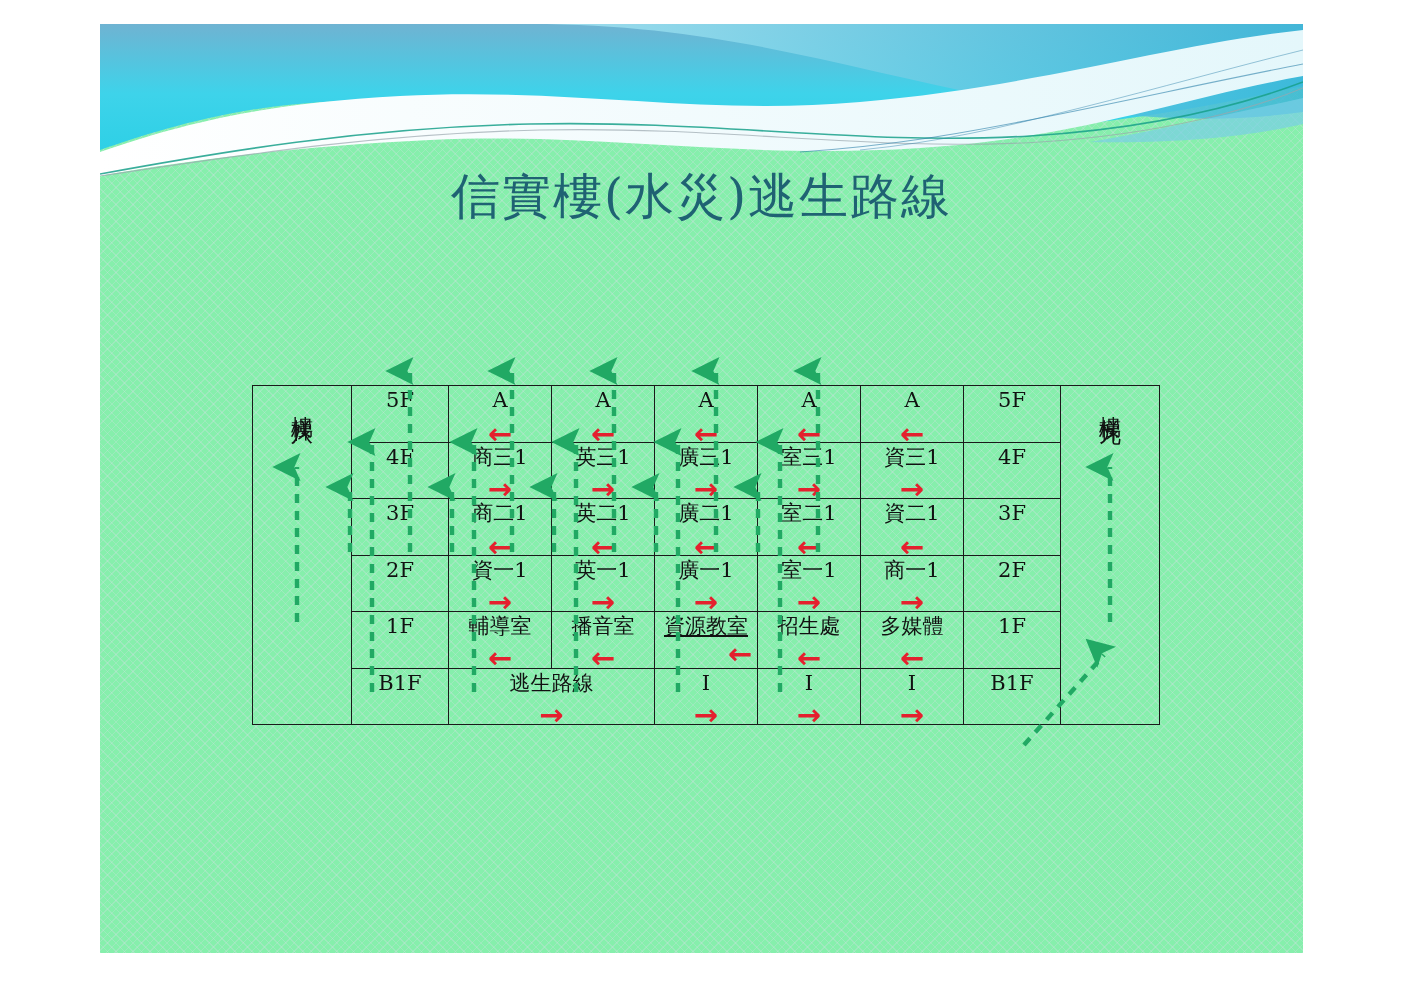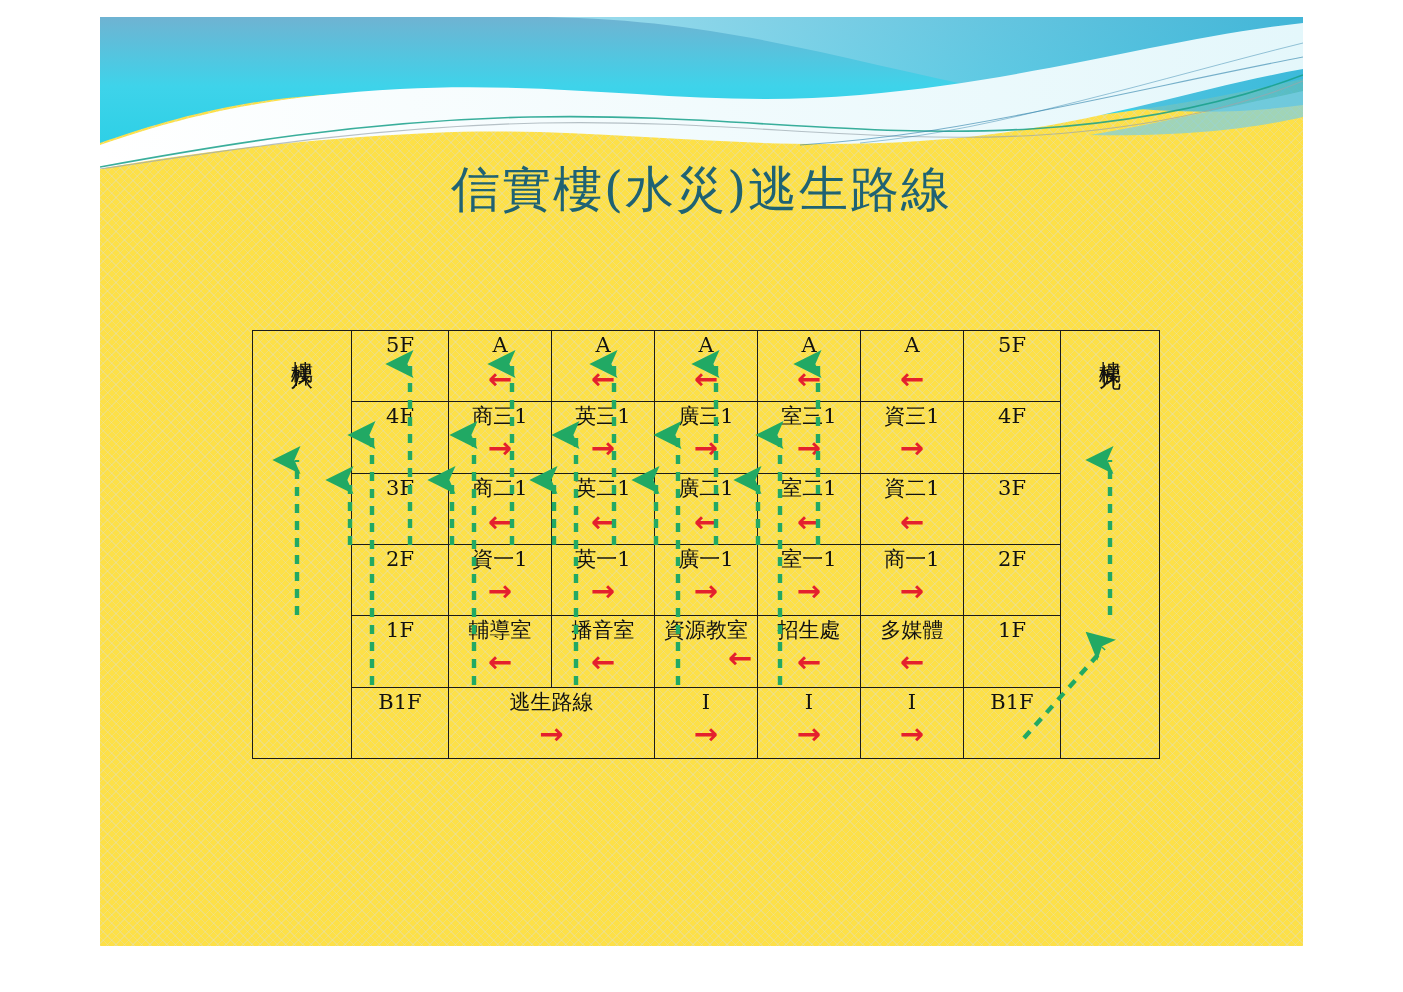--- a/index.html
+++ b/index.html
@@ -3,22 +3,22 @@
 <meta charset="utf-8">
 <title>信實樓(水災)逃生路線</title>
 <style>
   html,body{margin:0;padding:0;}
   body{
     width:1403px;height:992px;background:#ffffff;overflow:hidden;
     font-family:"DejaVu Serif","Liberation Serif",serif;
   }
   
   #slide{
-    position:absolute;left:100px;top:17px;width:1203px;height:929px;
-    background:#fde047;overflow:hidden;
+    position:absolute;left:100px;top:24px;width:1203px;height:929px;
+    background:#86efac;overflow:hidden;
   }
   
   #slide-texture{
     position:absolute;inset:0;
     background-image:
       repeating-linear-gradient(45deg, rgba(215,222,232,.28) 0 1px, transparent 1px 6px),
       repeating-linear-gradient(-45deg, rgba(215,222,232,.28) 0 1px, transparent 1px 6px);
     pointer-events:none;
   }
   
@@ -29,41 +29,41 @@
   #title{
     position:absolute;left:0;top:140px;width:1203px;text-align:center;
     font-size:49px;color:#1f6273;letter-spacing:2px;
     font-family:"DejaVu Serif","Liberation Serif",serif;
     white-space:nowrap;
   }
 
   
   #table-wrap{position:absolute;left:152px;top:313px;width:900px;height:429px;}
   table.escape{
-    border-collapse:collapse;width:900px;height:429px;table-layout:fixed;
-    position:relative;z-index:2;
+    border-collapse:collapse;width:900px;height:340px;table-layout:fixed;
+    position:relative;z-index:2;margin-top:48px;
   }
   table.escape td{
     border:1.6px solid #1a1a1a;
     vertical-align:top;text-align:center;
     font-size:21px;color:#111;padding:3px 0 0 0;
     position:relative;
     font-family:"DejaVu Serif","Liberation Serif",serif;
   }
   td.stair{
     width:98px;font-size:21px;padding-top:22px;
   }
   td.floor{width:96px;}
   td.room{width:102px;}
   .vlabel{
     display:inline-block;writing-mode:vertical-rl;text-orientation:upright;
     line-height:1.45;letter-spacing:3px;font-size:22px;
   }
   .celltext{display:block;line-height:1.05;white-space:nowrap;}
-  .celltext.wrap{white-space:normal;line-height:1.05;}
+  .celltext.wrap{white-space:normal;line-height:1.05;text-decoration:underline;}
 
   
   .redrow{position:absolute;left:0;width:100%;text-align:center;line-height:1;}
   .ar{display:inline-block;font-size:29px;font-weight:bold;color:#e4202e;
       font-family:"DejaVu Sans","Liberation Sans",sans-serif;line-height:1;}
 
   
   #routes{position:absolute;left:0;top:0;width:900px;height:429px;z-index:3;pointer-events:none;}
   #routes svg{display:block;}
 </style>

